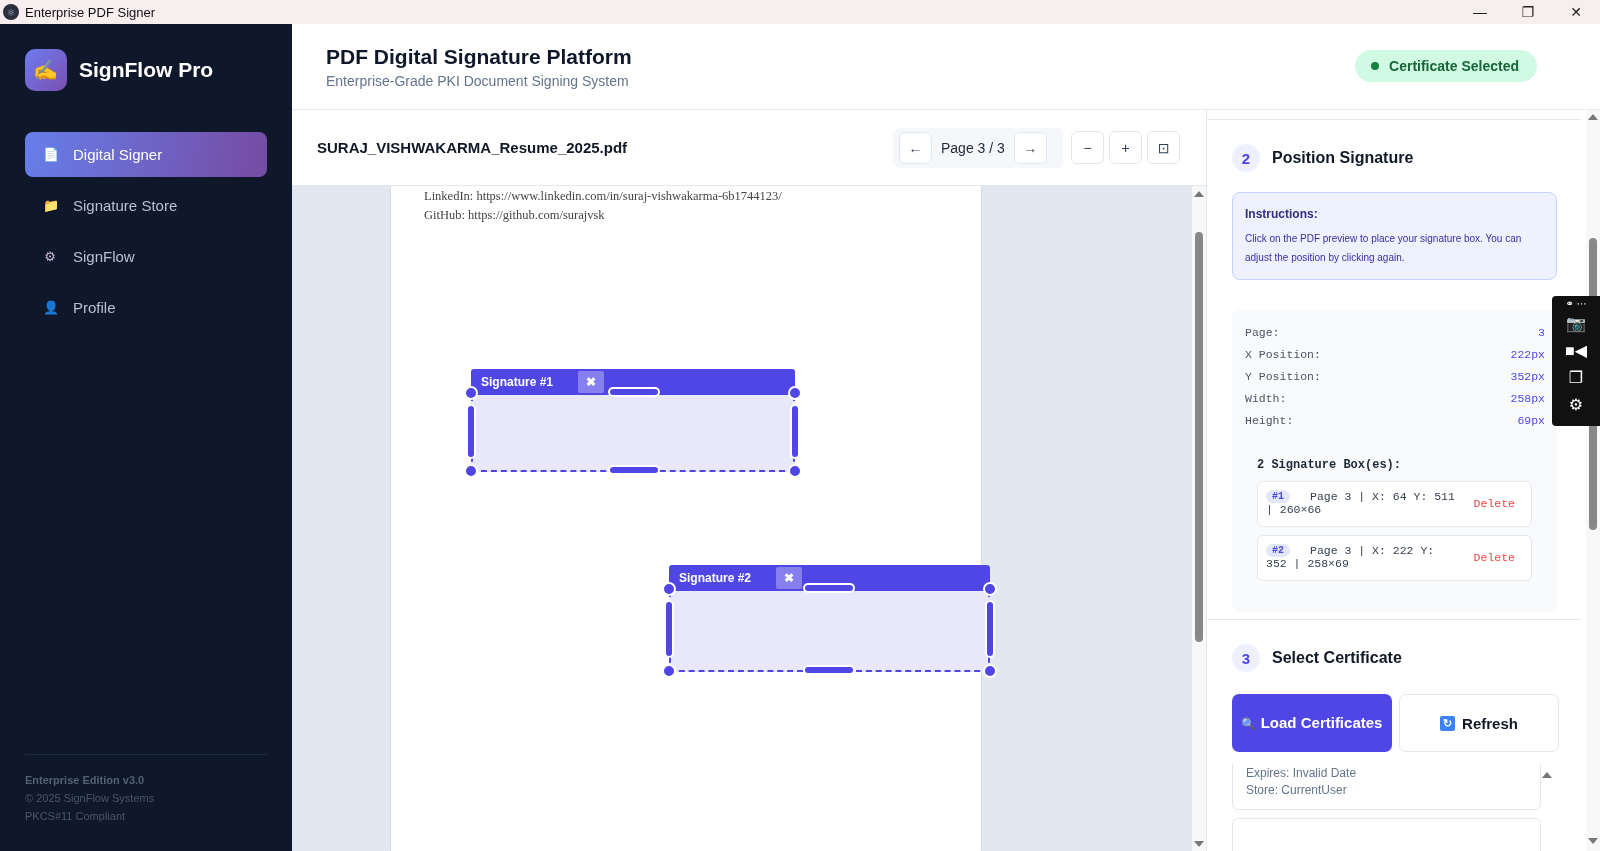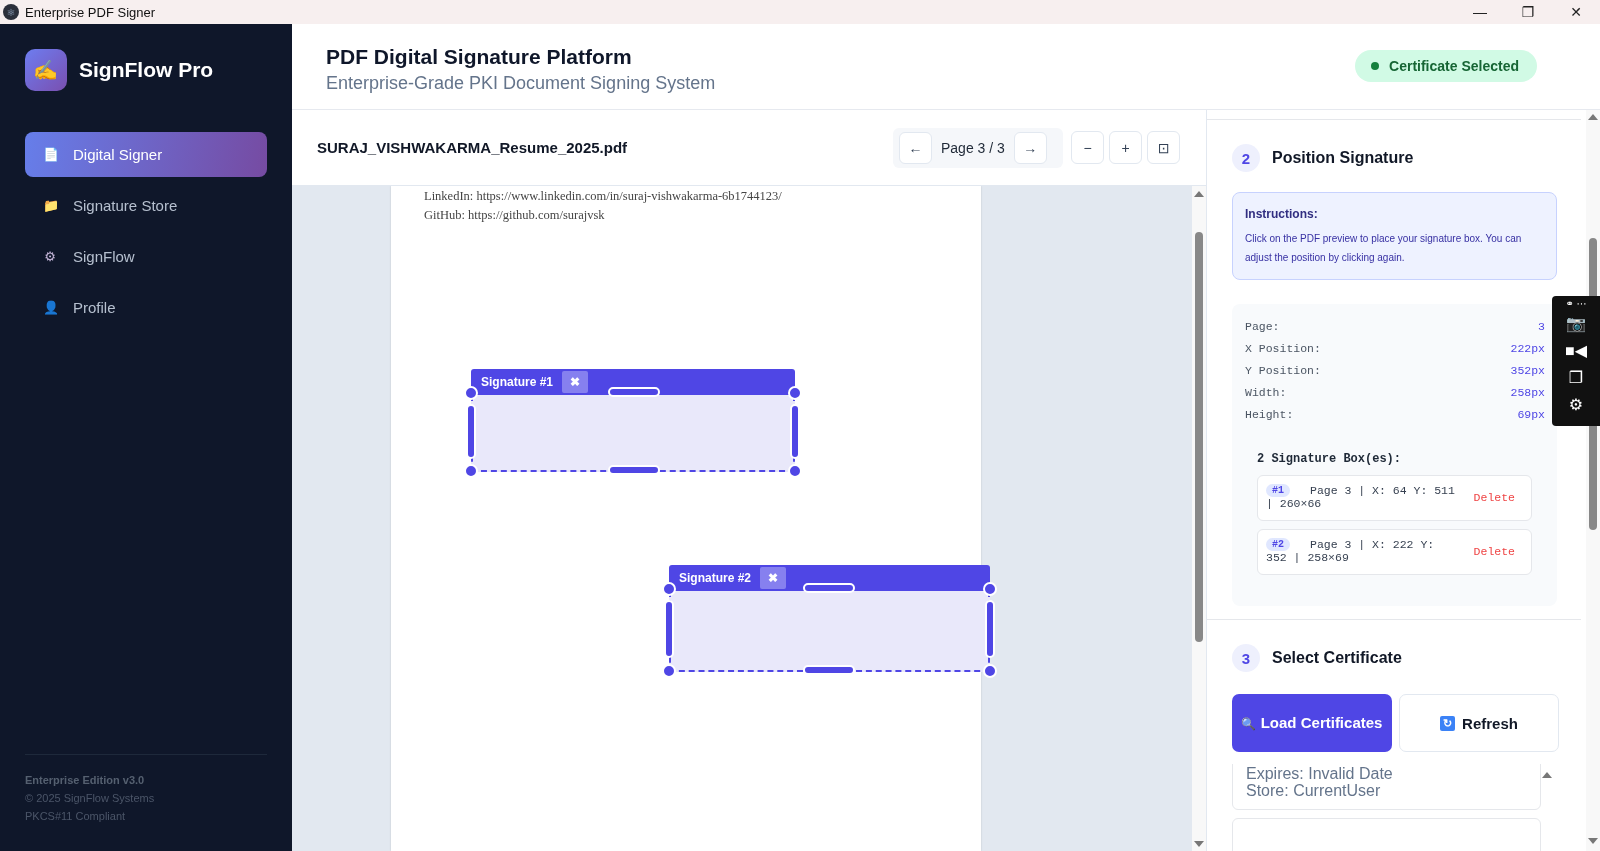--- a/index.html
+++ b/index.html
@@ -22,21 +22,21 @@
   .nav-item { height: 45px; border-radius: 8px; display: flex; align-items: center; padding-left: 18px; margin-bottom: 6px; color: #b6c0cf; font-size: 15px; }
   .nav-item.active { background: linear-gradient(100deg, #667eea, #764ba2); color: #ffffff; }
   .nav-item .nav-icon { width: 14px; margin-right: 16px; text-align: center; font-size: 13px; }
   .sidebar-footer { position: absolute; left: 25px; top: 730px; width: 242px; border-top: 1px solid #1e293b; padding-top: 16px; }
   .sidebar-footer .line { font-size: 11px; color: #4b5568; line-height: 18px; }
   .sidebar-footer .line.strong { font-weight: bold; color: #556070; }
 
   
   .header { position: absolute; left: 292px; top: 24px; width: 1308px; height: 86px; background: #ffffff; border-bottom: 1px solid #e6e9ef; }
   .page-title { position: absolute; left: 34px; top: 21px; font-size: 21px; font-weight: bold; color: #0f172a; }
-  .page-subtitle { position: absolute; left: 34px; top: 49px; font-size: 18px; color: #64748b; }
+  .page-subtitle { position: absolute; left: 34px; top: 49px; font-size: 14px; color: #64748b; }
   .status-badge { position: absolute; right: 63px; top: 26px; height: 32px; padding: 0 18px 0 16px; border-radius: 16px; background: #d1fae5; color: #166534; font-size: 14px; font-weight: bold; display: flex; align-items: center; }
   .status-badge .dot { width: 8px; height: 8px; border-radius: 50%; background: #15803d; margin-right: 10px; }
 
   
   .viewer { position: absolute; left: 292px; top: 110px; width: 914px; height: 741px; background: #ffffff; }
   .viewer-toolbar { position: absolute; left: 0; top: 0; width: 914px; height: 76px; border-bottom: 1px solid #e2e8f0; }
   .file-name { position: absolute; left: 25px; top: 29px; font-size: 15px; font-weight: bold; color: #111827; }
   .pager { position: absolute; left: 601px; top: 18px; width: 170px; height: 40px; background: #f5f7fa; border-radius: 6px; display: flex; align-items: center; padding-left: 6px; }
   .tool-btn { width: 33px; height: 32px; border: 1px solid #e2e8f0; border-radius: 6px; background: #ffffff; display: flex; align-items: center; justify-content: center; font-size: 14px; color: #334155; }
   .pager .page-label { font-size: 14px; color: #1f2937; margin: 0 9px; }
@@ -47,53 +47,53 @@
   .pdf-page { position: absolute; left: 99px; top: 0; width: 590px; height: 665px; background: #ffffff; box-shadow: 0 0 2px rgba(0,0,0,0.15); text-align: right; }
   .pdf-line { position: absolute; left: 33px; font-family: "Liberation Serif", serif; font-size: 12.5px; color: #444; }
   .viewer-scroll { position: absolute; right: 0; top: 76px; width: 14px; height: 665px; background: #f8f8f8; }
   .scroll-arrow { position: absolute; left: 2px; width: 0; height: 0; border-left: 5px solid transparent; border-right: 5px solid transparent; }
   .scroll-arrow.up { border-bottom: 6px solid #777; }
   .scroll-arrow.down { border-top: 6px solid #777; }
   .scroll-thumb { position: absolute; left: 3px; width: 8px; border-radius: 4px; background: #888888; }
 
   
   .sig-box { position: absolute; }
-  .sig-header { position: absolute; left: 0; top: 0; height: 26px; background: #4f46e5; border-radius: 3px 3px 0 0; display: flex; align-items: center; padding-left: 10px; }
+  .sig-header { position: absolute; left: 0; top: 0; height: 26px; background: #4f46e5; border-radius: 3px 3px 0 0; display: flex; align-items: center; padding-left: 10px; gap: 16px; }
   .sig-header .sig-title { color: #ffffff; font-size: 12px; font-weight: bold; }
   .sig-header .sig-close { margin-left: 9px; width: 26px; height: 22px; background: #8680ef; border-radius: 2px; color: #fff; font-size: 12px; font-weight: bold; display: flex; align-items: center; justify-content: center; }
   .sig-body { position: absolute; left: 0; background: #e9e8fa; border: 2px dashed #4f46e5; border-top: none; }
   .handle-corner { position: absolute; width: 14px; height: 14px; border-radius: 50%; background: #4f46e5; border: 2px solid #fff; }
   .handle-side { position: absolute; width: 10px; border-radius: 5px; background: #4f46e5; border: 2px solid #fff; }
   .handle-top { position: absolute; height: 10px; border-radius: 5px; background: #4f46e5; border: 2px solid #fff; }
 
   
   .panel { position: absolute; left: 1206px; top: 110px; width: 394px; height: 741px; background: #ffffff; border-left: 1px solid #e2e8f0; overflow: hidden; }
   .panel-top-strip { position: absolute; left: 0; top: 0; width: 374px; height: 10px; border-bottom: 1px solid #e5e7eb; }
   .step-head { position: absolute; left: 25px; display: flex; align-items: center; }
   .step-num { width: 28px; height: 28px; border-radius: 50%; background: #eef0fd; color: #4f46e5; font-weight: bold; font-size: 15px; display: flex; align-items: center; justify-content: center; }
   .step-title { margin-left: 12px; font-size: 16px; font-weight: bold; color: #111827; }
   .instructions { position: absolute; left: 25px; top: 82px; width: 325px; height: 88px; background: #eef2ff; border: 1px solid #c7d2fe; border-radius: 8px; padding: 14px 12px; }
   .instructions .ins-title { font-size: 12px; font-weight: bold; color: #312e81; margin-bottom: 8px; }
   .instructions .ins-text { font-size: 10px; color: #3730a3; line-height: 19px; }
-  .pos-box { position: absolute; left: 25px; top: 194px; width: 325px; height: 302px; background: #f8fafc; border-radius: 8px; }
+  .pos-box { position: absolute; left: 25px; top: 200px; width: 325px; height: 302px; background: #f8fafc; border-radius: 8px; }
   .pos-row { position: absolute; left: 13px; right: 12px; display: flex; justify-content: space-between; font-family: "Liberation Mono", monospace; font-size: 11.5px; }
   .pos-row .k { color: #4b5563; }
   .pos-row .v { color: #4f46e5; }
   .boxes-title { position: absolute; left: 25px; top: 148px; font-family: "Liberation Mono", monospace; font-size: 12px; font-weight: bold; color: #1f2937; }
   .box-item { position: absolute; left: 25px; width: 275px; height: 46px; background: #fff; border: 1px solid #e5e7eb; border-radius: 6px; font-family: "Liberation Mono", monospace; font-size: 11.5px; color: #374151; }
   .box-item .num { position: absolute; left: 8px; top: 8px; background: #e0e7ff; color: #4f46e5; border-radius: 8px; padding: 1px 6px; font-size: 10px; font-weight: bold; }
   .box-item .desc { position: absolute; left: 8px; top: 8px; width: 190px; line-height: 13px; text-indent: 44px; }
   .box-item .del { position: absolute; right: 16px; top: 15px; color: #ef4444; font-size: 11.5px; }
   .section-divider { position: absolute; left: 0; top: 509px; width: 374px; height: 1px; background: #e5e7eb; }
   .btn-load { position: absolute; left: 25px; top: 584px; width: 160px; height: 58px; background: #4f46e5; border-radius: 7px; color: #fff; font-weight: bold; font-size: 15px; display: flex; align-items: center; justify-content: center; text-align: center; line-height: 17px; }
   .btn-refresh { position: absolute; left: 192px; top: 584px; width: 160px; height: 58px; background: #fff; border: 1px solid #e2e8f0; border-radius: 7px; color: #111827; font-weight: bold; font-size: 15px; display: flex; align-items: center; justify-content: center; }
   .btn-refresh .ic { display: inline-block; width: 15px; height: 15px; background: #3b82f6; border-radius: 2px; color: #fff; font-size: 11px; text-align: center; line-height: 15px; margin-right: 7px; }
   .cert-list { position: absolute; left: 25px; top: 654px; width: 330px; height: 90px; overflow: hidden; }
   .cert-card { position: absolute; left: 0; width: 309px; border: 1px solid #e5e7eb; border-radius: 6px; background: #fff; }
-  .cert-card .line { font-size: 16px; color: #64748b; line-height: 17px; padding-left: 13px; }
+  .cert-card .line { font-size: 12px; color: #64748b; line-height: 17px; padding-left: 13px; }
   .panel-scroll { position: absolute; right: 0; top: 0; width: 14px; height: 741px; background: #f8f8f8; }
   .ext-toolbar { position: absolute; left: 1552px; top: 296px; width: 48px; height: 130px; background: #111; border-radius: 4px 0 0 4px; display: flex; flex-direction: column; align-items: center; padding-top: 2px; color: #fff; }
   .ext-toolbar .ext-ic { font-size: 16px; line-height: 27px; color: #fff; }
 </style>
 </head>
 <body>
 
 <div class="titlebar">
   <div class="app-icon">⚛</div>
   <span class="title">Enterprise PDF Signer</span>

